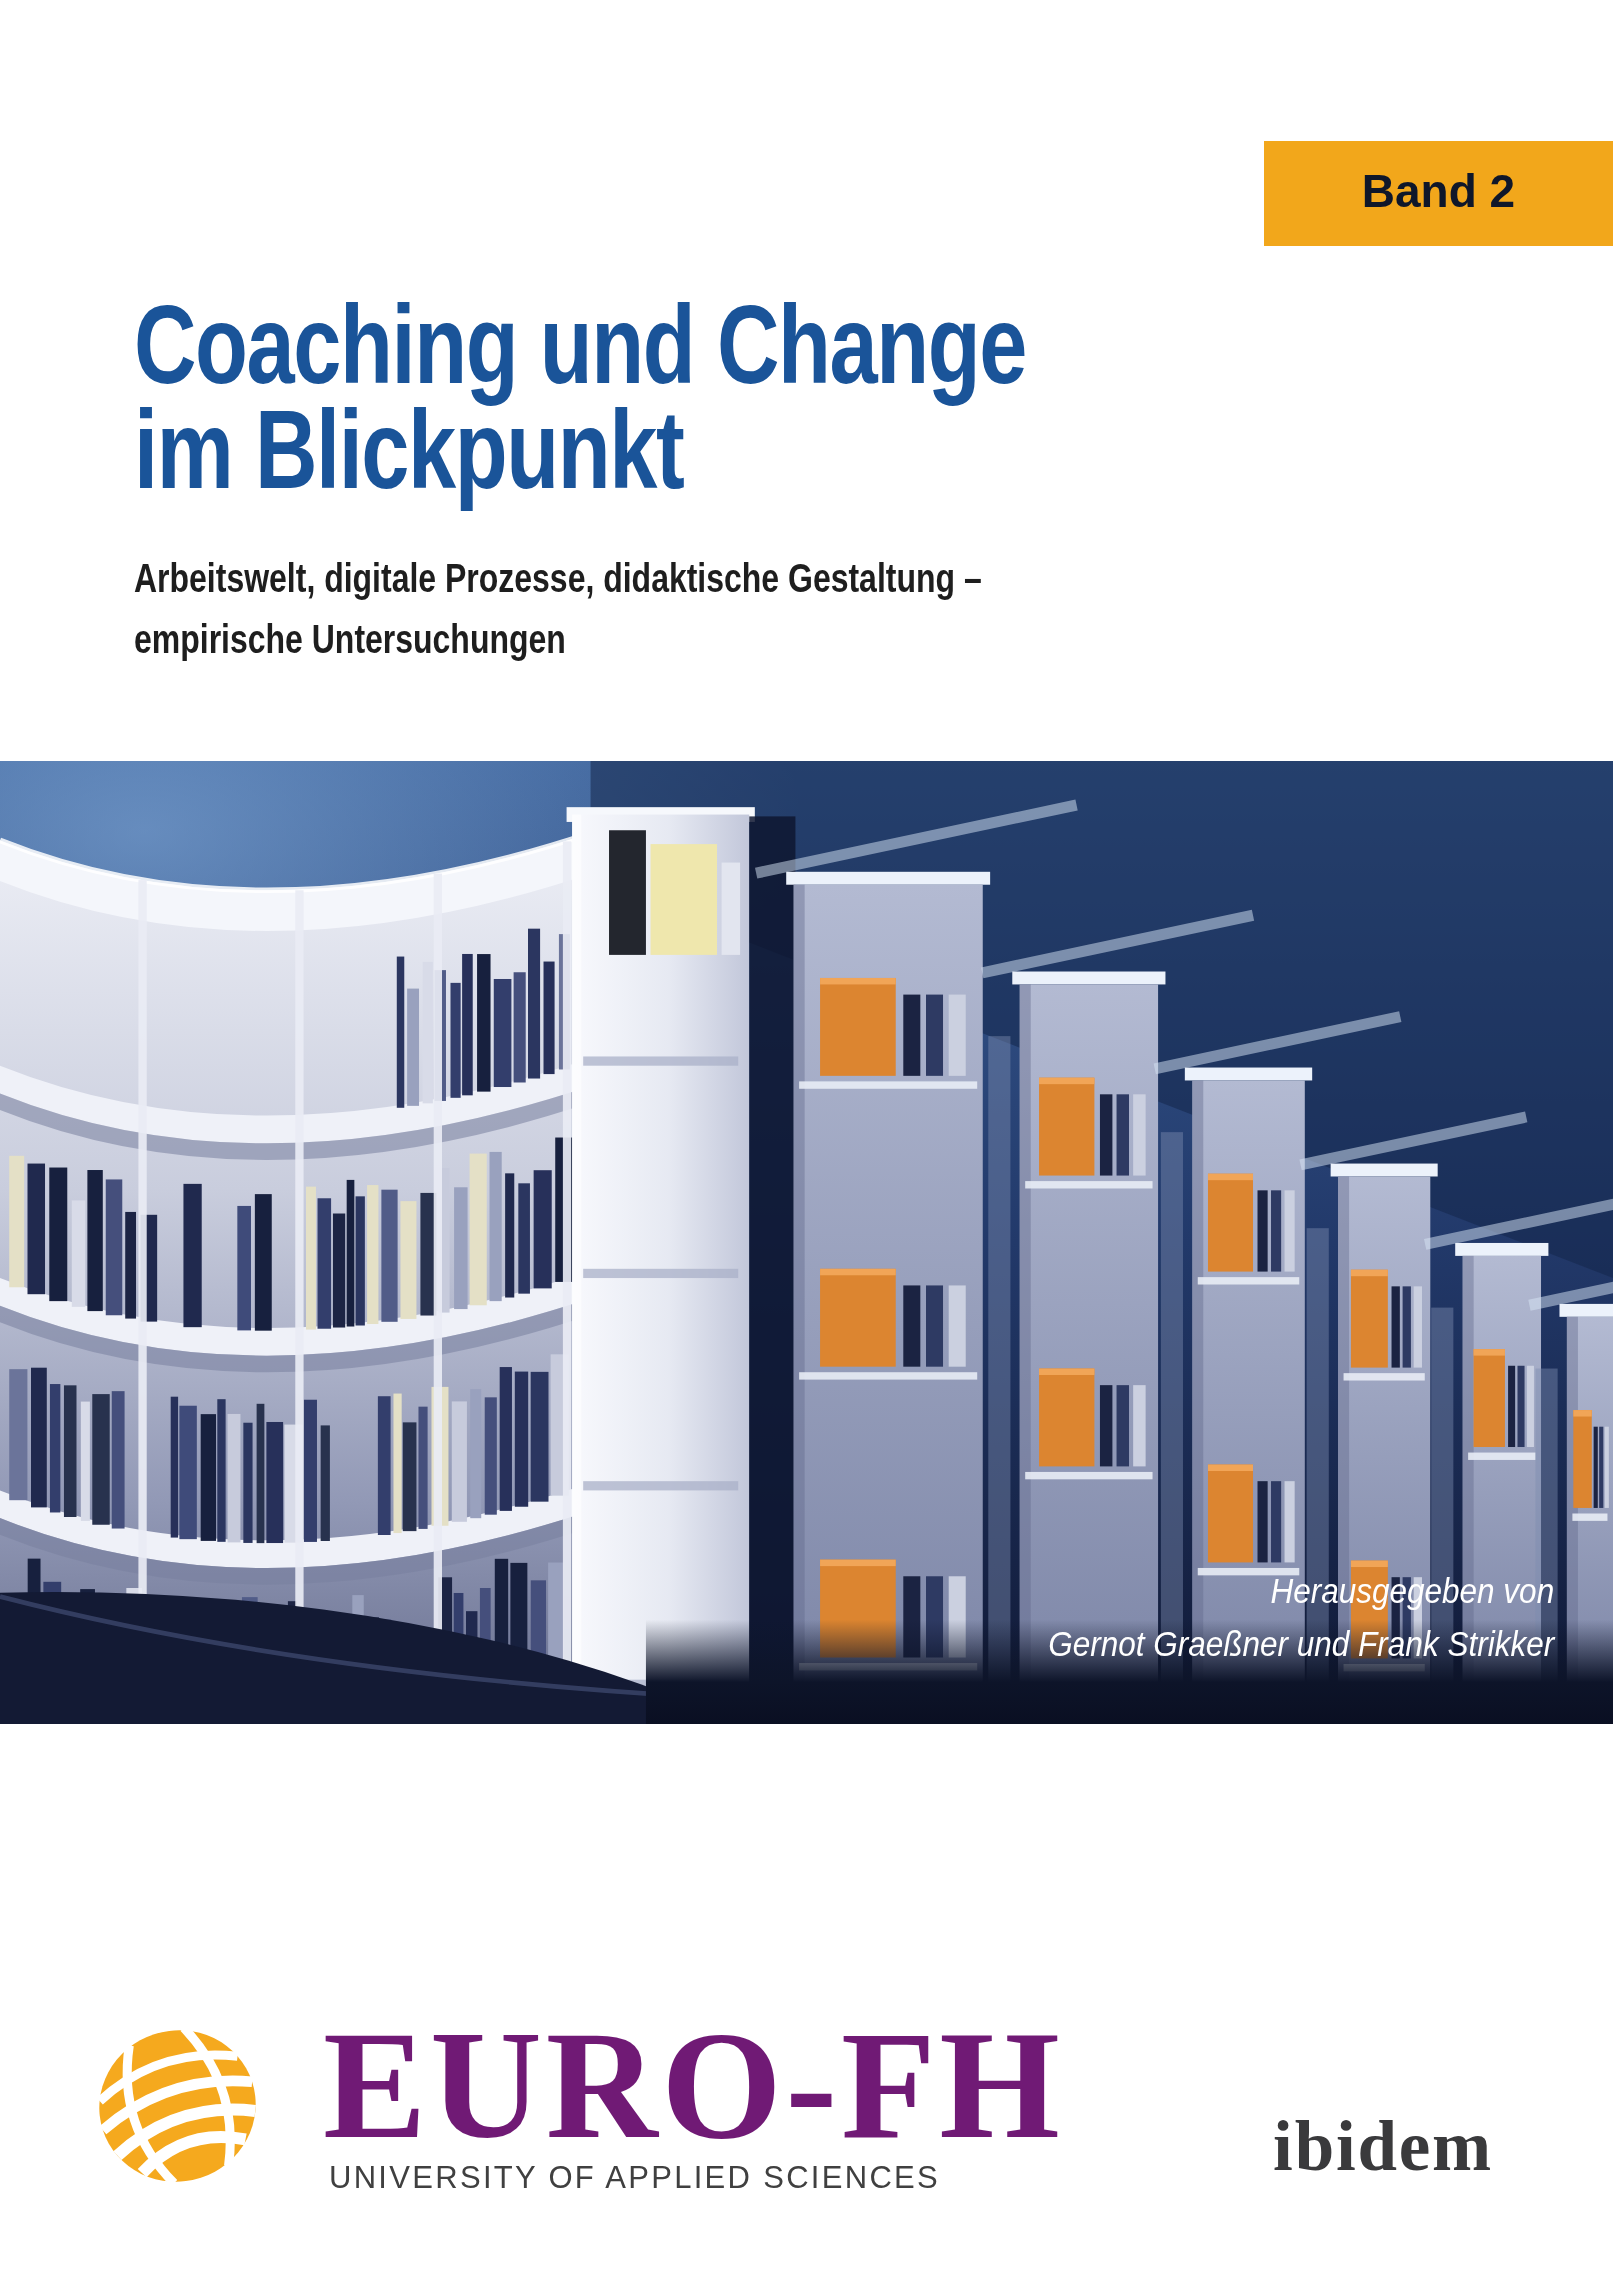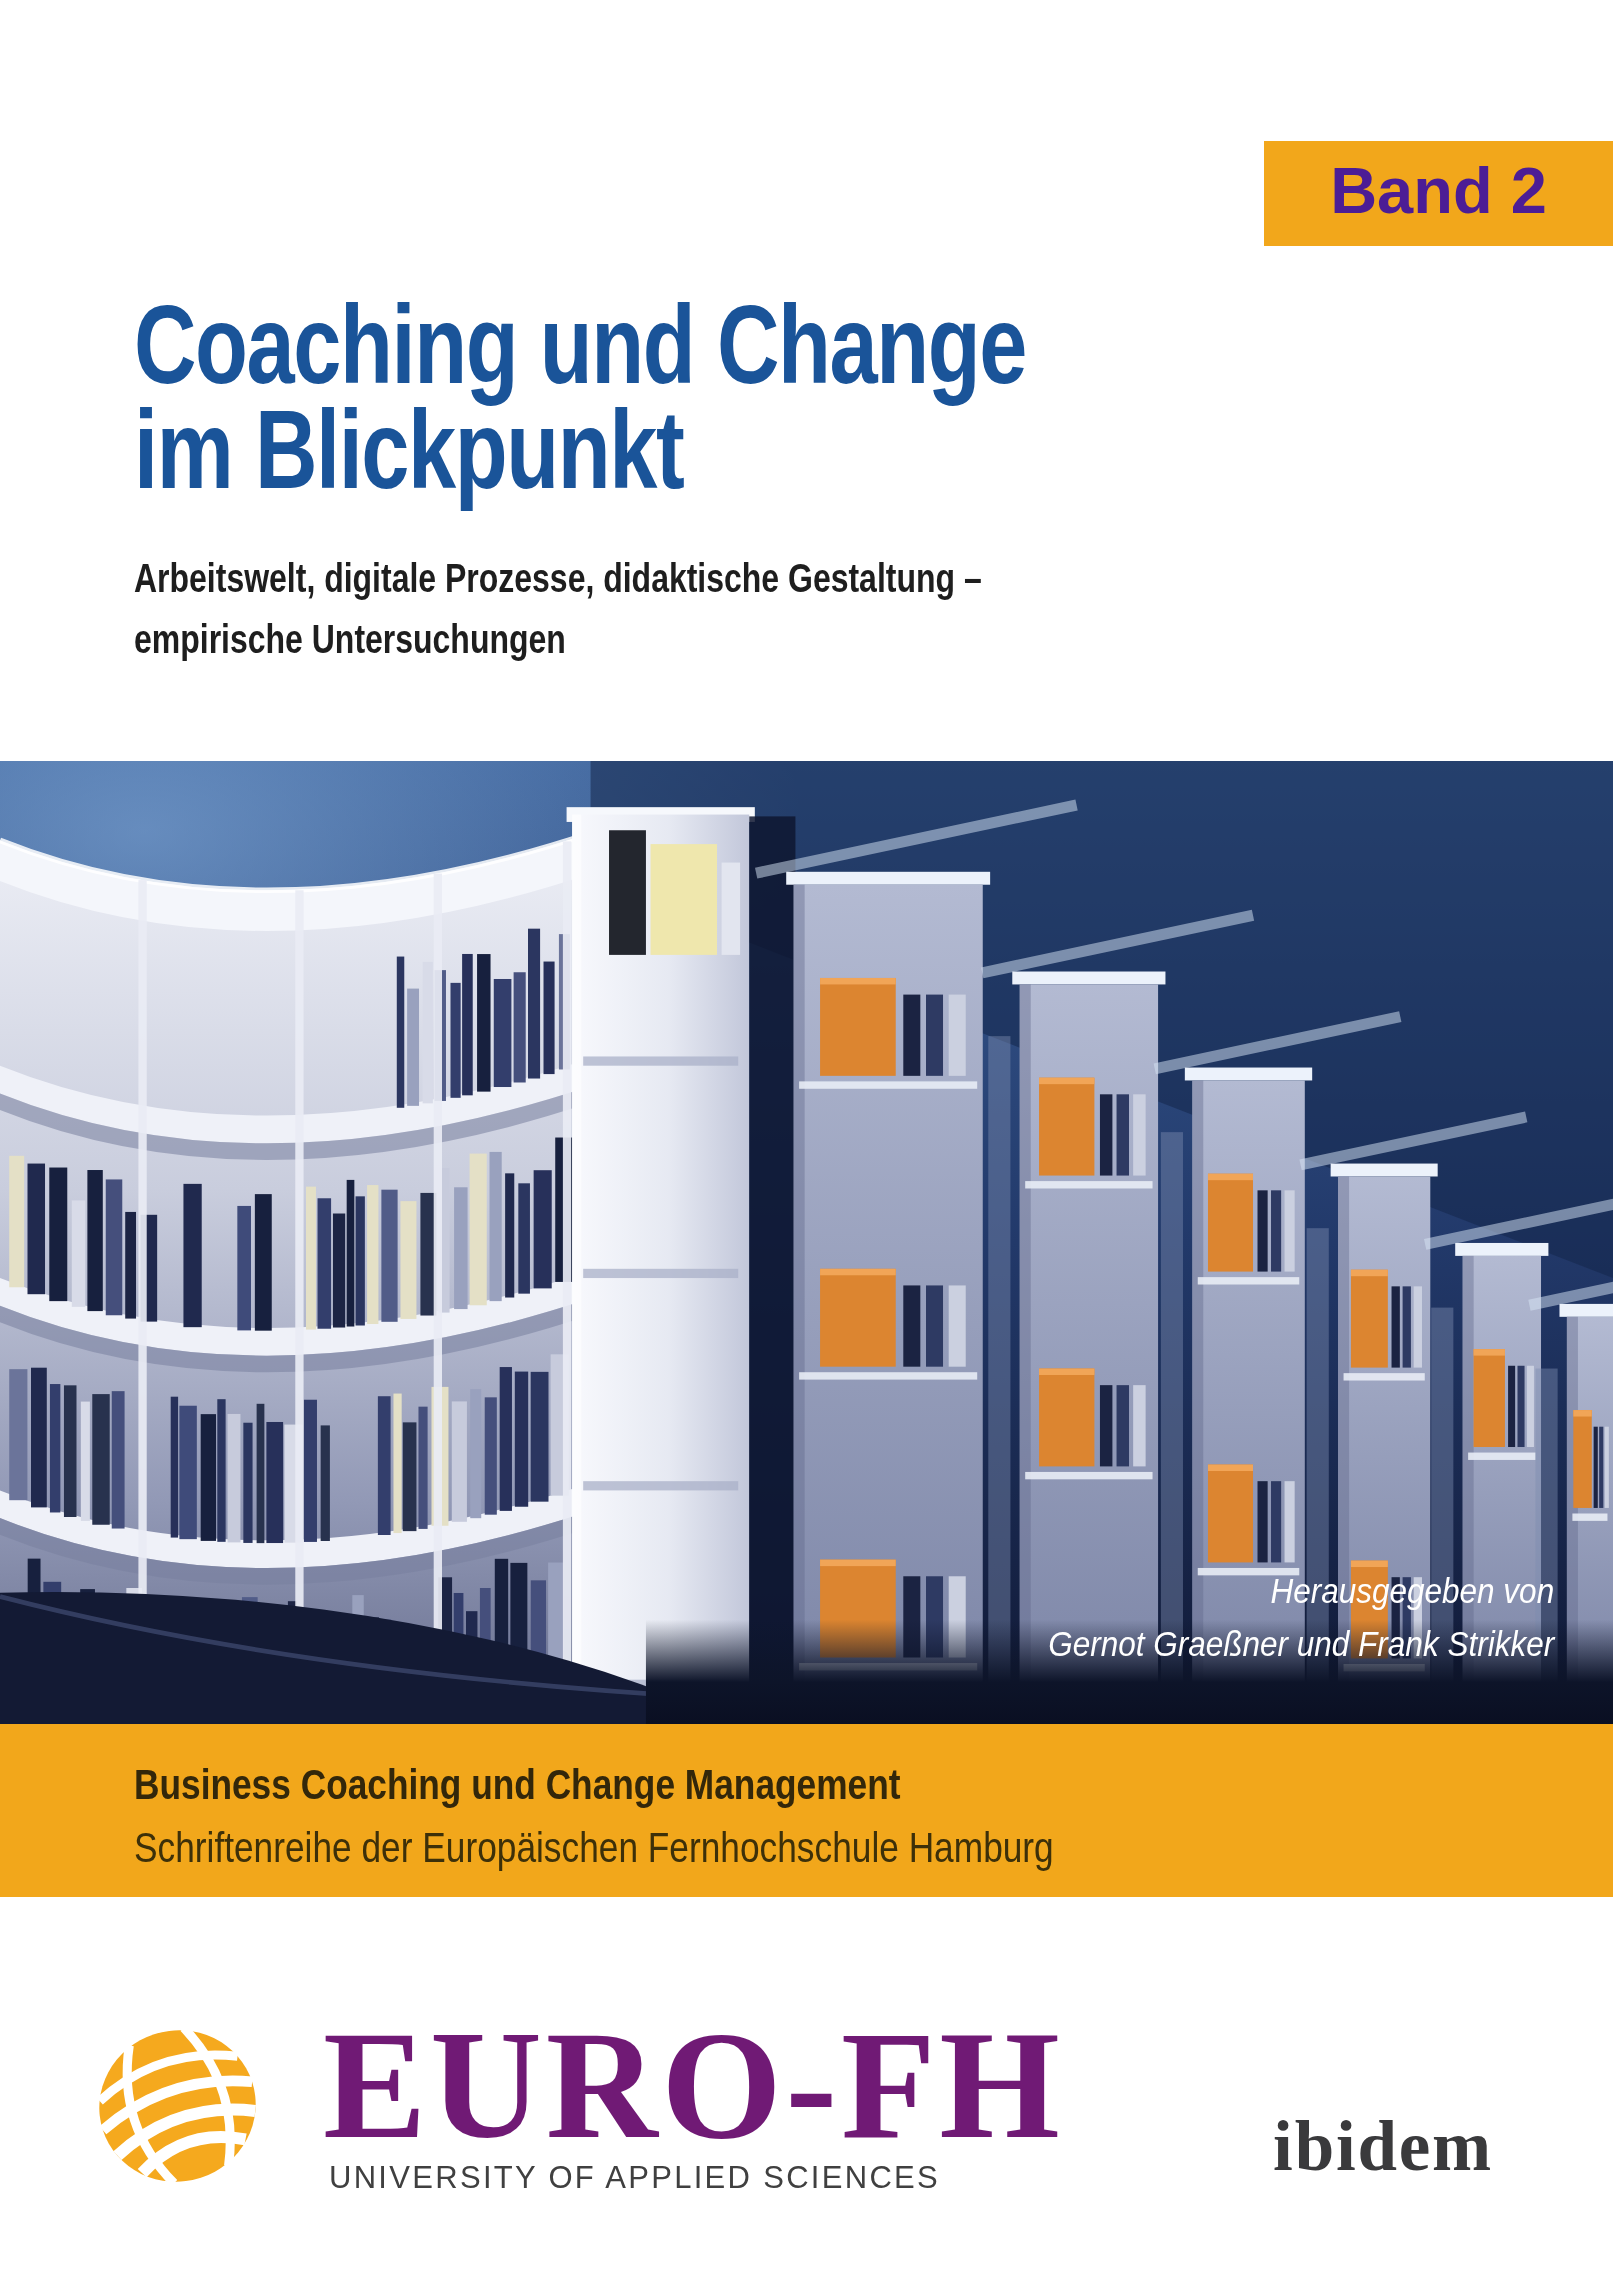--- a/index.html
+++ b/index.html
@@ -2,21 +2,21 @@
 <html style="font-size:14.8px"><head>
 <meta charset="utf-8">
 <style>
   html,body{margin:0;padding:0;background:#ffffff;}
   .page{position:relative;width:1613px;height:2289px;background:#ffffff;overflow:hidden;
         font-family:"Liberation Sans",sans-serif;}
 
   
   .badge{position:absolute;left:1264px;top:141px;width:349px;height:105px;background:#F2A71B;
          display:flex;align-items:center;justify-content:center;}
-  .badge span{color:#4c1d95;font-weight:700;font-size:65px;letter-spacing:0;padding-bottom:5.5px;}
+  .badge span{color:#0f172a;font-weight:700;font-size:46px;letter-spacing:0;padding-bottom:5.5px;}
 
   
   .title{position:absolute;left:134px;top:293px;color:#1A5499;font-weight:700;font-size:111px;
          line-height:105px;letter-spacing:-1.8px;transform:scaleX(.78);transform-origin:left top;
          white-space:nowrap;}
 
   
   .subtitle{position:absolute;left:134px;top:548px;color:#1E1E1E;font-weight:700;font-size:41px;
             line-height:61px;transform:scaleX(.78);transform-origin:left top;white-space:nowrap;}
 
@@ -334,24 +334,20 @@
 
       <rect x="700" y="930" width="1048" height="113" fill="url(#floorFade)"></rect>
     </svg>
 
     <div class="credits">
       <div>Herausgegeben von</div>
       <div>Gernot Graeßner und Frank Strikker</div>
     </div>
   </div>
 
-  <div class="series">
-    <div class="l1">Business Coaching und Change Management</div>
-    <div class="l2">Schriftenreihe der Europäischen Fernhochschule Hamburg</div>
-  </div>
 
   <div>
     <svg class="globe" viewBox="0 0 120 110">
       <g transform="rotate(-18 60 55)">
         <ellipse cx="60" cy="55" rx="52" ry="50" fill="#F5A91E"></ellipse>
         <path d="M12 36 Q60 14 108 36" stroke="#ffffff" stroke-width="6" fill="none"></path>
         <path d="M8 55 Q60 33 112 55" stroke="#ffffff" stroke-width="7" fill="none"></path>
         <path d="M12 74 Q60 52 108 74" stroke="#ffffff" stroke-width="8" fill="none"></path>
         <path d="M24 90 Q60 70 96 90" stroke="#ffffff" stroke-width="8" fill="none"></path>
         <path d="M42 7 Q18 55 42 103" stroke="#ffffff" stroke-width="6" fill="none"></path>

